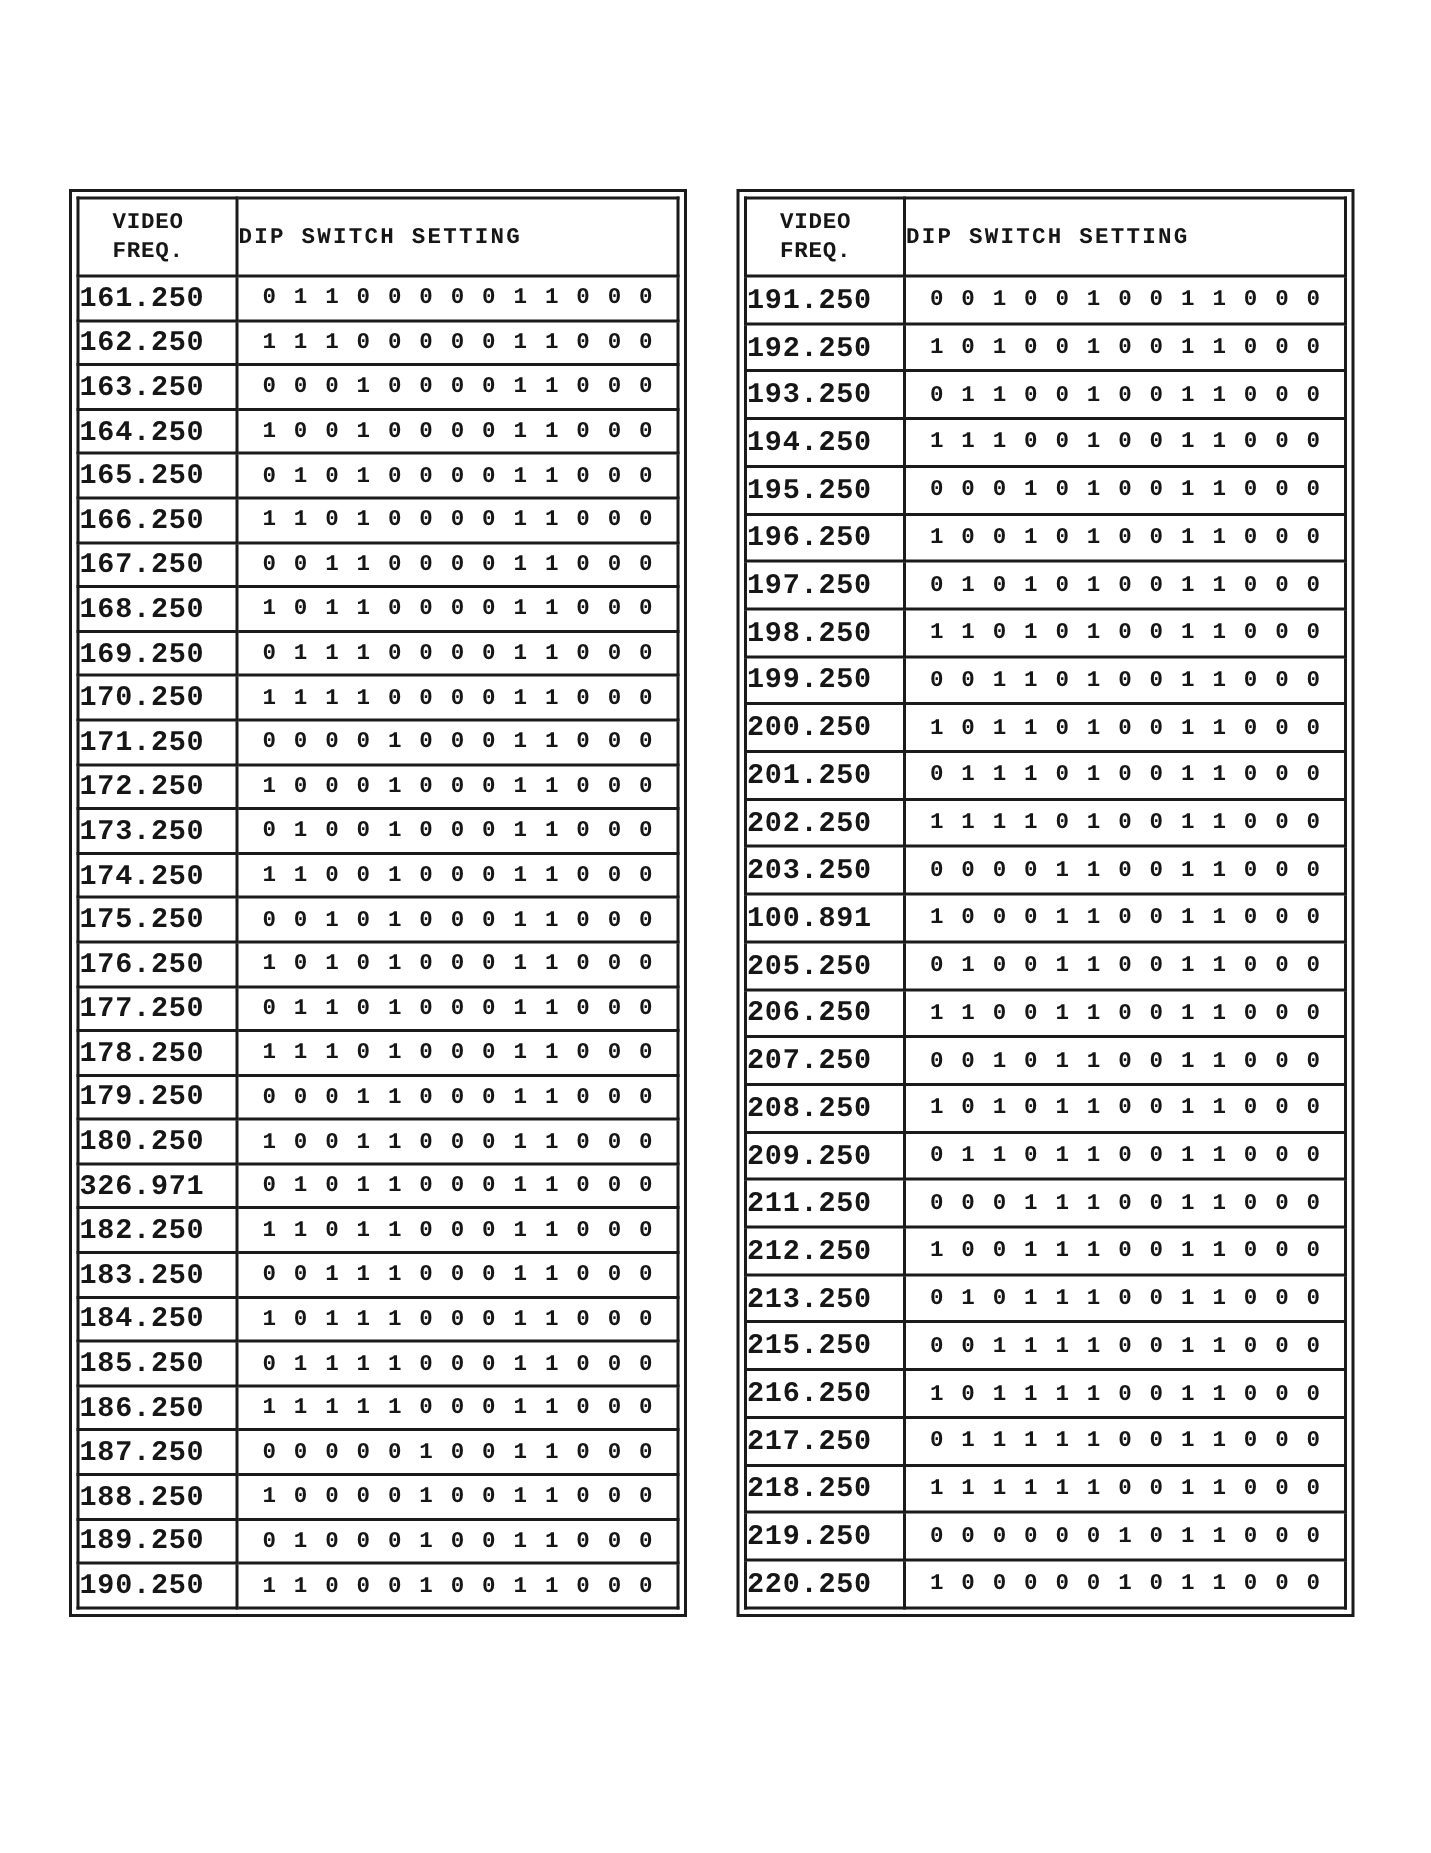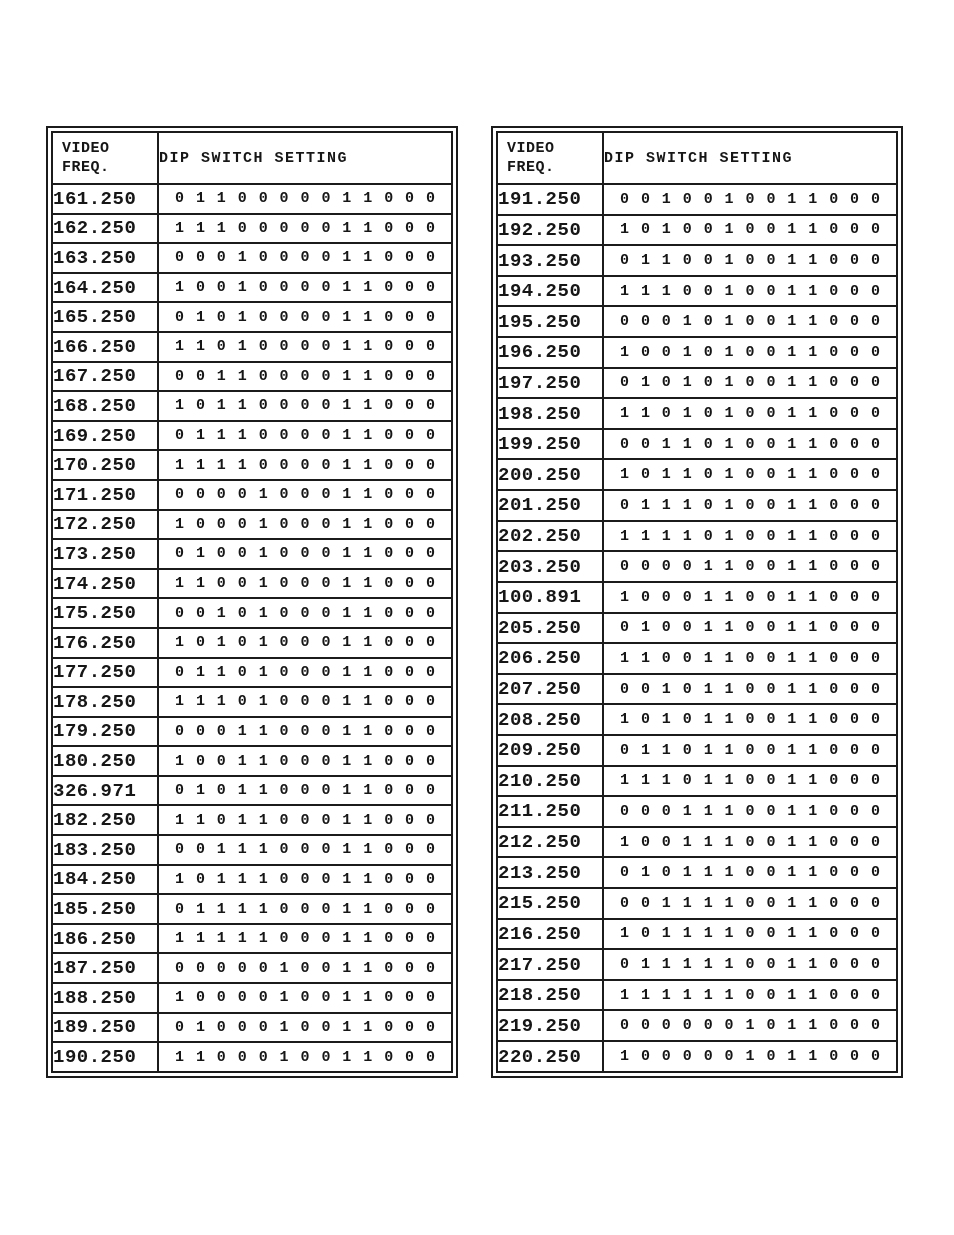--- a/index.html
+++ b/index.html
@@ -42,21 +42,21 @@
     vertical-align: middle;
   }
   th.freq-col, td.freq-cell { width: 104px; }
   th.freq-col {
     height: 50px;
     text-align: left;
     font-size: 15px;
     letter-spacing: 0.5px;
   }
   th.freq-col .hdr-line {
-    padding-left: 9px;
+    padding-left: 22px;
     line-height: 1.3;
   }
   th.dip-col {
     text-align: left;
     font-size: 15px;
     letter-spacing: 1.5px;
     vertical-align: bottom;
     padding-bottom: 6px;
   }
   td.freq-cell {
@@ -1082,40 +1082,20 @@
                 <span class="bit">0</span>
                 <span class="bit">1</span>
                 <span class="bit">1</span>
                 <span class="bit">0</span>
                 <span class="bit">0</span>
                 <span class="bit">0</span>
               </div>
             </td>
           </tr>
           <tr>
-            <td class="freq-cell">210.250</td>
-            <td class="bits-cell">
-              <div class="bits-row">
-                <span class="bit">1</span>
-                <span class="bit">1</span>
-                <span class="bit">1</span>
-                <span class="bit">0</span>
-                <span class="bit">1</span>
-                <span class="bit">1</span>
-                <span class="bit">0</span>
-                <span class="bit">0</span>
-                <span class="bit">1</span>
-                <span class="bit">1</span>
-                <span class="bit">0</span>
-                <span class="bit">0</span>
-                <span class="bit">0</span>
-              </div>
-            </td>
-          </tr>
-          <tr>
             <td class="freq-cell">211.250</td>
             <td class="bits-cell">
               <div class="bits-row">
                 <span class="bit">0</span>
                 <span class="bit">0</span>
                 <span class="bit">0</span>
                 <span class="bit">1</span>
                 <span class="bit">1</span>
                 <span class="bit">1</span>
                 <span class="bit">0</span>

